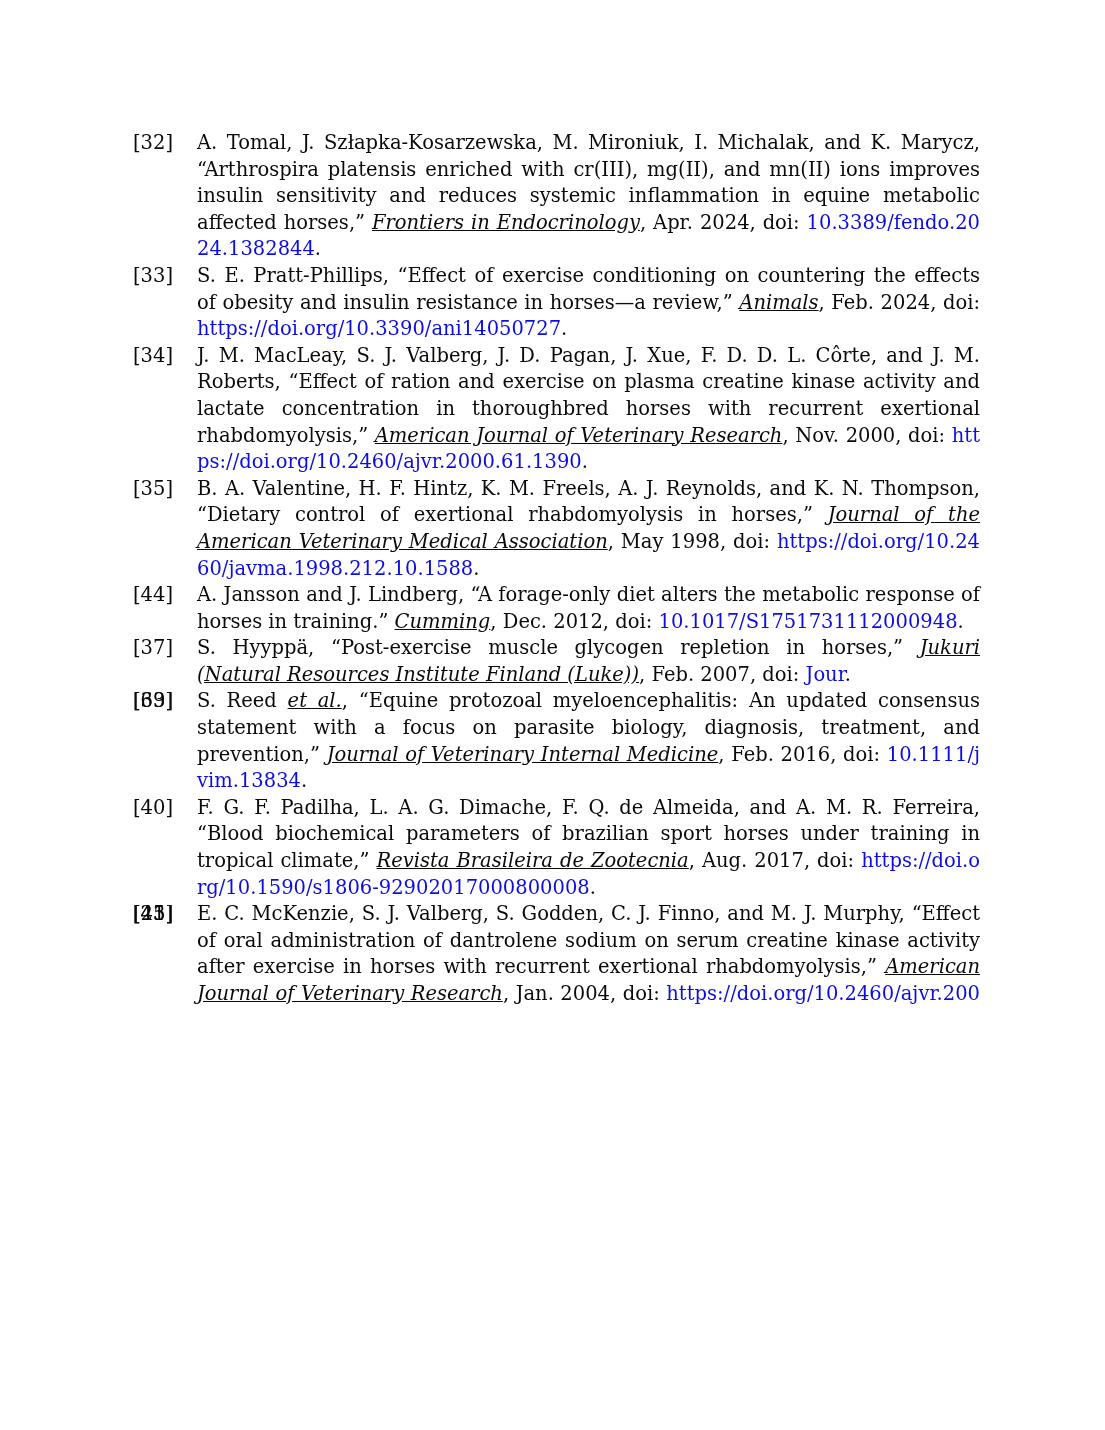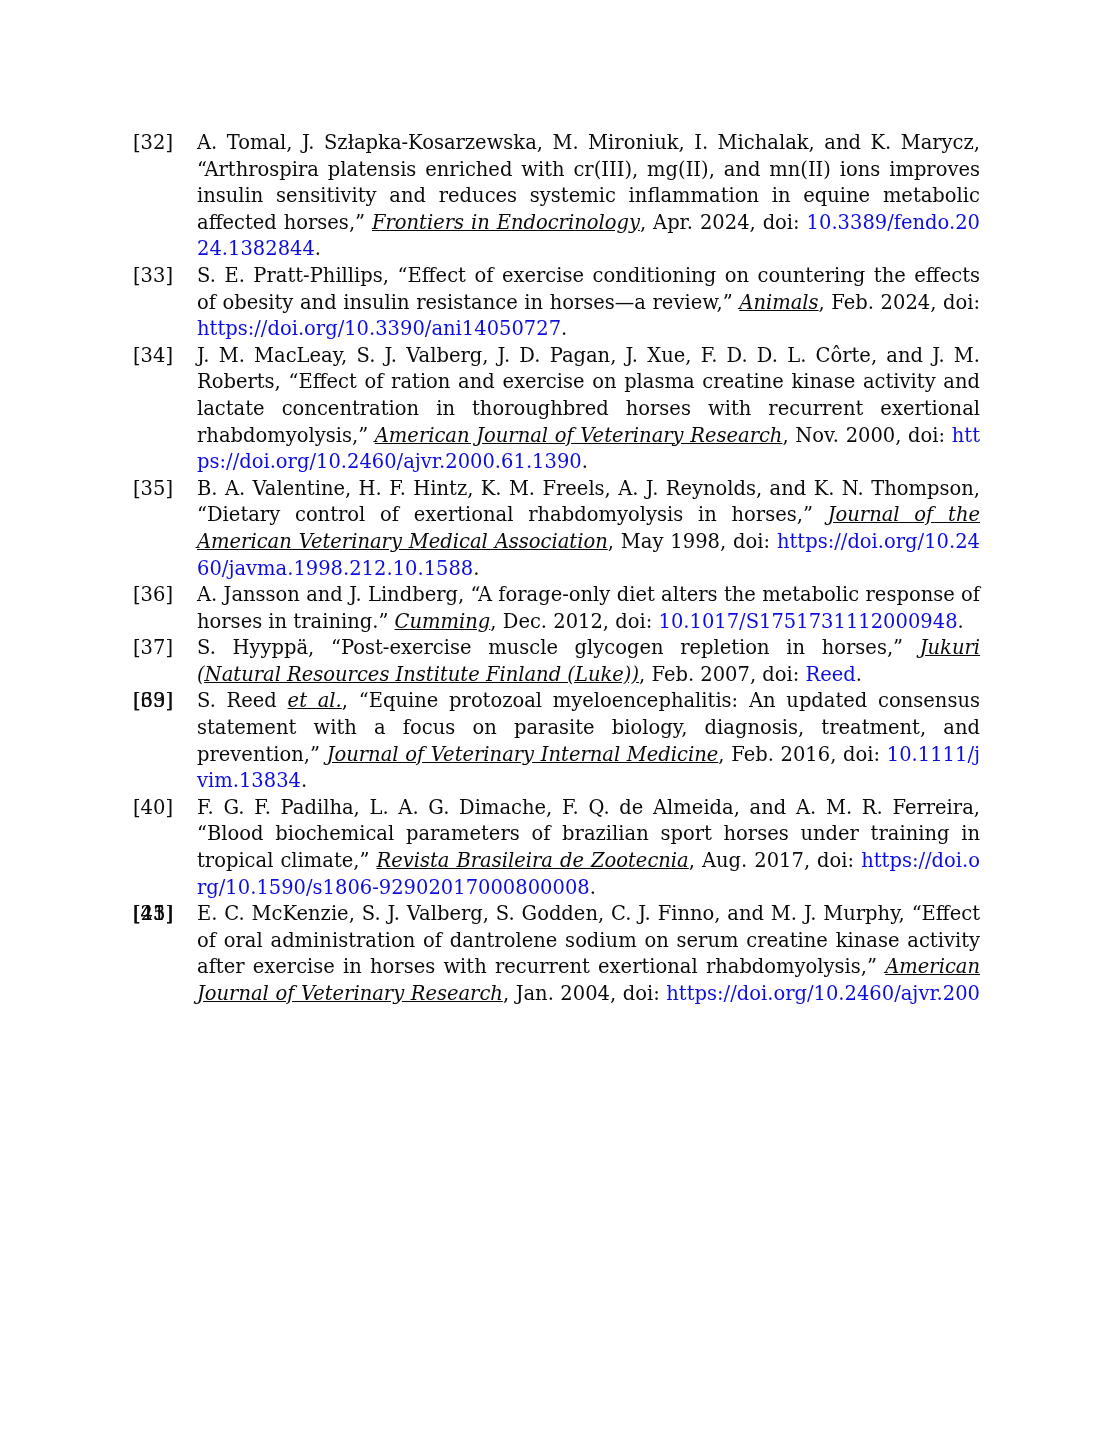--- a/index.html
+++ b/index.html
@@ -60,22 +60,22 @@
 </style>
 </head>
 <body>
 
 <div class="page">
   <ol class="refs" id="ref-list">
       <li class="ref-item"><span class="ref-label">[32]</span><span class="ref-body"><span class="">A. Tomal, J. Szłapka-Kosarzewska, M. Mironiuk, I. Michalak, and K. Marycz, “Arthrospira platensis enriched with cr(III), mg(II), and mn(II) ions improves in­sulin sensitivity and reduces systemic inflammation in equine metabolic affected horses,” </span><span class="it">Frontiers in Endocrinology</span><span class="">, Apr. 2024, doi: </span><a href="#" class="ref-link">10.3389/fendo.2024.1382844</a><span class="">.</span></span></li>
       <li class="ref-item"><span class="ref-label">[33]</span><span class="ref-body"><span class="">S. E. Pratt-Phillips, “Effect of exercise conditioning on countering the effects of obe­sity and insulin resistance in horses—a review,” </span><span class="it">Animals</span><span class="">, Feb. 2024, doi: </span><a href="#" class="ref-link">https://doi.org/10.3390/ani14050727</a><span class="">.</span></span></li>
       <li class="ref-item"><span class="ref-label">[34]</span><span class="ref-body"><span class="">J. M. MacLeay, S. J. Valberg, J. D. Pagan, J. Xue, F. D. D. L. Côrte, and J. M. Roberts, “Effect of ration and exercise on plasma creatine kinase activity and lactate concen­tration in thoroughbred horses with recurrent exertional rhabdomyolysis,” </span><span class="it">Ameri­can Journal of Veterinary Research</span><span class="">, Nov. 2000, doi: </span><a href="#" class="ref-link">https://doi.org/10.2460/ajvr.2000.61.1390</a><span class="">.</span></span></li>
       <li class="ref-item"><span class="ref-label">[35]</span><span class="ref-body"><span class="">B. A. Valentine, H. F. Hintz, K. M. Freels, A. J. Reynolds, and K. N. Thompson, “Dietary control of exertional rhabdomyolysis in horses,” </span><span class="it">Journal of the American Veterinary Medical Association</span><span class="">, May 1998, doi: </span><a href="#" class="ref-link">https://doi.org/10.2460/javma.1998.212.10.1588</a><span class="">.</span></span></li>
-      <li class="ref-item"><span class="ref-label">[36]</span><span class="ref-body"><span class="">A. Jansson and J. Lindberg, “A forage-only diet alters the metabolic response of horses in training.” </span><span class="it">Cumming</span><span class="">, Dec. 2012, doi: </span><a href="#" class="ref-link">10.1017/S1751731112000948</a><span class="">.</span></span></li>
-      <li class="ref-item"><span class="ref-label">[37]</span><span class="ref-body"><span class="">S. Hyyppä, “Post-exercise muscle glycogen repletion in horses,” </span><span class="it">Jukuri (Natural Re­sources Institute Finland (Luke))</span><span class="">, Feb. 2007, doi: </span><a href="#" class="ref-link">Reed</a><span class="">.</span></span></li>
+      <li class="ref-item"><span class="ref-label">[44]</span><span class="ref-body"><span class="">A. Jansson and J. Lindberg, “A forage-only diet alters the metabolic response of horses in training.” </span><span class="it">Cumming</span><span class="">, Dec. 2012, doi: </span><a href="#" class="ref-link">10.1017/S1751731112000948</a><span class="">.</span></span></li>
+      <li class="ref-item"><span class="ref-label">[37]</span><span class="ref-body"><span class="">S. Hyyppä, “Post-exercise muscle glycogen repletion in horses,” </span><span class="it">Jukuri (Natural Re­sources Institute Finland (Luke))</span><span class="">, Feb. 2007, doi: </span><a href="#" class="ref-link">Jour</a><span class="">.</span></span></li>
       <li class="ref-item"><span class="ref-label">[63]</span></li>
       <li class="ref-item"><span class="ref-label">[39]</span><span class="ref-body"><span class="">S. Reed </span><span class="it">et al.</span><span class="">, “Equine protozoal myeloencephalitis: An updated consensus state­ment with a focus on parasite biology, diagnosis, treatment, and prevention,” </span><span class="it">Jour­nal of Veterinary Internal Medicine</span><span class="">, Feb. 2016, doi: </span><a href="#" class="ref-link">10.1111/jvim.13834</a><span class="">.</span></span></li>
       <li class="ref-item"><span class="ref-label">[40]</span><span class="ref-body"><span class="">F. G. F. Padilha, L. A. G. Dimache, F. Q. de Almeida, and A. M. R. Ferreira, “Blood biochemical parameters of brazilian sport horses under training in tropical climate,” </span><span class="it">Revista Brasileira de Zootecnia</span><span class="">, Aug. 2017, doi: </span><a href="#" class="ref-link">https://doi.org/10.1590/s1806-92902017000800008</a><span class="">.</span></span></li>
       <li class="ref-item"><span class="ref-label">[41]</span></li>
       <li class="ref-item"><span class="ref-label">[25]</span></li>
       <li class="ref-item"><span class="ref-label">[43]</span><span class="ref-body"><span class="">E. C. McKenzie, S. J. Valberg, S. Godden, C. J. Finno, and M. J. Murphy, “Effect of oral administration of dantrolene sodium on serum creatine kinase activity after exercise in horses with recurrent exertional rhabdomyolysis,” </span><span class="it">American Journal of Veterinary Research</span><span class="">, Jan. 2004, doi: </span><a href="#" class="ref-link">https://doi.org/10.2460/ajvr.2004.65.74</a><span class="">.</span></span></li>
     </ol>
   <div class="page-num">13</div>
 </div>
 

